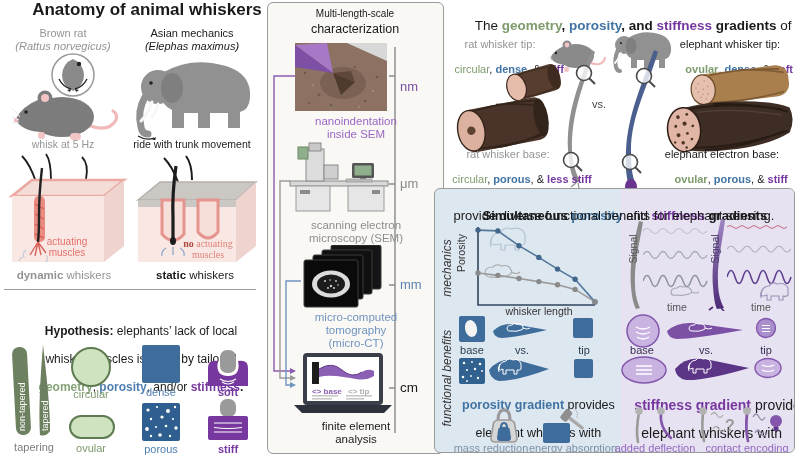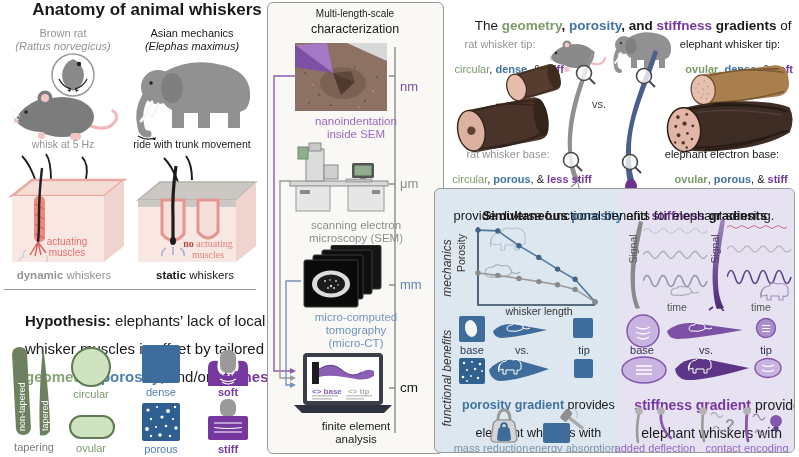--- a/index.html
+++ b/index.html
@@ -100,21 +100,21 @@
     <div class="a tc" style="left:170px;top:238px;width:76px;font-size:10px;line-height:11px;color:#e0837c;font-family:Liberation Serif, serif;">
       <span class="b" style="color:#b0493f;">no</span><span class="pre"> actuating</span><br>
       <span>muscles</span>
     </div>
 
     <div class="a tc gy pre" style="left:4px;top:269px;width:120px;font-size:11.5px;"><span class="b">dynamic</span><span> whiskers</span></div>
     <div class="a tc pre" style="left:132px;top:269px;width:126px;font-size:11.5px;"><span class="b">static</span><span> whiskers</span></div>
 
     <div class="a" style="left:4px;top:289px;width:252px;border-top:1px solid #9a9a9a;"></div>
 
-    <div class="a tc pre" style="left:0;top:300px;width:262px;font-size:15px;line-height:14px;">
+    <div class="a tc pre" style="left:0;top:310px;width:262px;font-size:12px;line-height:14px;">
       <span class="b">Hypothesis:</span><span> elephants’ lack of local</span><br>
       <span>whisker muscles is offset by tailored</span><br>
       <span class="g">geometry</span><span>, </span><span style="color:#4e7fb0;font-weight:600;">porosity</span><span>, and/or </span><span class="pu">stiffness</span><span class="b">.</span>
     </div>
 
     <svg class="a" style="left:12px;top:345px;" width="44" height="92" viewBox="0 0 44 92">
       <rect x="2" y="2" width="15" height="88" rx="7" fill="#6d8060" transform="rotate(-3 9 46)"></rect>
       <path d="M31,0 Q38,58 38,86 Q34,92 28,90 Q26,58 31,0 Z" fill="#6d8060"></path>
       <text x="-86" y="13" transform="rotate(-90)" font-size="9" fill="#ffffff" font-family="Liberation Sans,sans-serif">non-tapered</text>
       <text x="-86" y="36" transform="rotate(-90)" font-size="9" fill="#ffffff" font-family="Liberation Sans,sans-serif">tapered</text>

